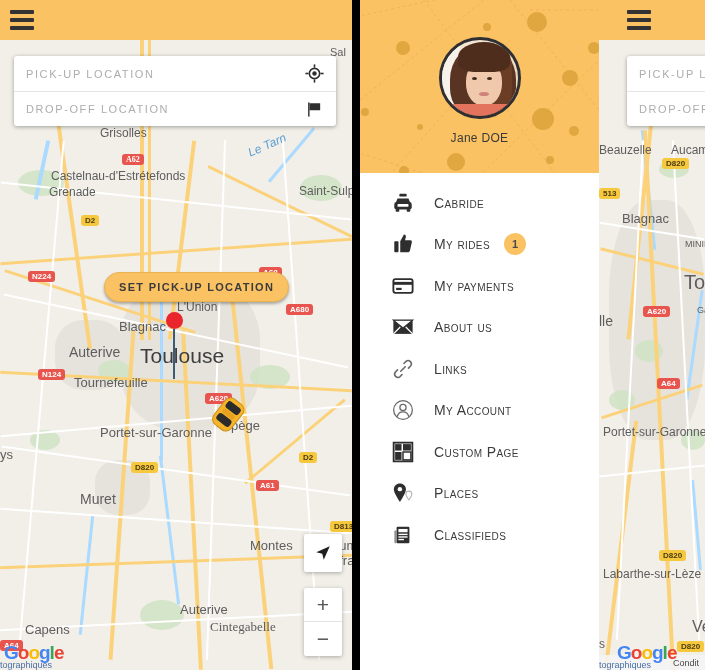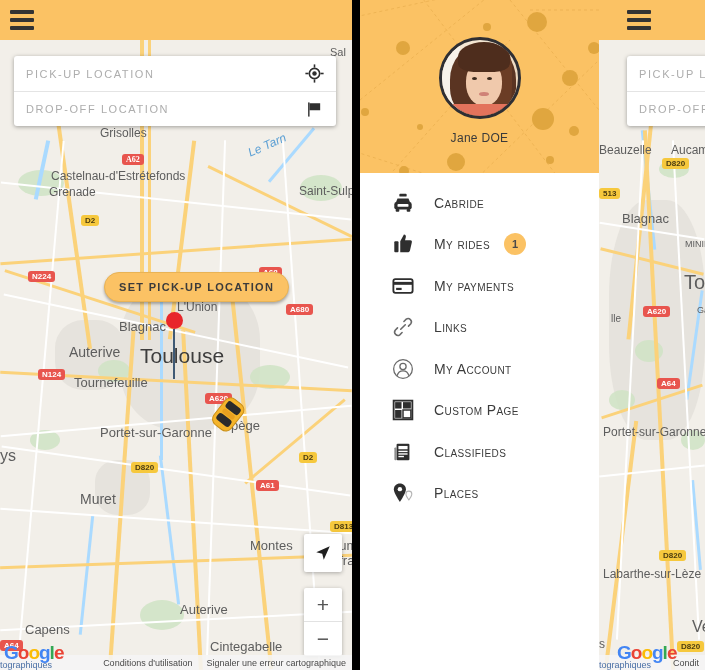--- a/index.html
+++ b/index.html
@@ -214,28 +214,28 @@
           <div class="mlabel" style="left: 51px; top: 169px; font-size: 12px;">Castelnau-d'Estrétefonds</div>
           <div class="mlabel" style="left: 49px; top: 185px; font-size: 12px;">Grenade</div>
           <div class="mlabel" style="left: 299px; top: 184px; font-size: 12px;">Saint-Sulp</div>
           <div class="mlabel" style="left: 177px; top: 300px; font-size: 12px;">L'Union</div>
           <div class="mlabel" style="left: 119px; top: 319px; font-size: 13px;">Blagnac</div>
           <div class="mlabel" style="left: 69px; top: 344px; font-size: 14px;">Auterive</div>
           <div class="mlabel city" style="left: 140px; top: 344px; font-size: 21px;">Toulouse</div>
           <div class="mlabel" style="left: 74px; top: 375px; font-size: 13px;">Tournefeuille</div>
           <div class="mlabel" style="left: 231px; top: 418px; font-size: 13px;">pège</div>
           <div class="mlabel" style="left: 100px; top: 425px; font-size: 13px;">Portet-sur-Garonne</div>
-          <div class="mlabel" style="left: 0px; top: 447px; font-size: 16px;">ys</div>
+          <div class="mlabel" style="left: 0px; top: 447px; font-size: 13px;">ys</div>
           <div class="mlabel" style="left: 80px; top: 491px; font-size: 14px;">Muret</div>
           <div class="mlabel" style="left: 250px; top: 538px; font-size: 13px;">Montes</div>
           <div class="mlabel" style="left: 332px; top: 538px; font-size: 13px;">aum</div>
           <div class="mlabel" style="left: 332px; top: 553px; font-size: 13px;">efra</div>
           <div class="mlabel" style="left: 180px; top: 602px; font-size: 13px;">Auterive</div>
           <div class="mlabel" style="left: 25px; top: 622px; font-size: 13px;">Capens</div>
-          <div class="mlabel" style="left: 210px; top: 639px; font-size: 13px;">Cintegabelle</div>
+          <div class="mlabel" style="left: 210px; top: 619px; font-size: 13px; font-family: Liberation Serif, serif;">Cintegabelle</div>
           <div class="shield red" style="left: 122px; top: 154px; font-family: Liberation Serif, serif;">A62</div>
           <div class="shield yel" style="left: 81px; top: 215px;">D2</div>
           <div class="shield red" style="left: 28px; top: 271px;">N224</div>
           <div class="shield red" style="left: 259px; top: 267px;">A68</div>
           <div class="shield red" style="left: 286px; top: 296px; margin-top: 8px;">A680</div>
           <div class="shield red" style="left: 38px; top: 369px;">N124</div>
           <div class="shield red" style="left: 205px; top: 393px;">A620</div>
           <div class="shield yel" style="left: 299px; top: 452px;">D2</div>
           <div class="shield yel" style="left: 131px; top: 462px;">D820</div>
           <div class="shield red" style="left: 256px; top: 480px;">A61</div>
@@ -265,24 +265,20 @@
           <path d="M3 11 L21 3 L13 21 L11 13 Z" fill="#1f1f1f"></path>
         </svg>
       </div>
 
       <div class="zoom-stack">
         <div>+</div>
         <div>−</div>
       </div>
 
       <div class="glogo"><span class="b1">G</span><span class="r1">o</span><span class="y1">o</span><span class="b2">g</span><span class="g1">l</span><span class="r2">e</span></div>
-      <div class="gbar">
-        <span>Conditions d'utilisation</span>
-        <span>Signaler une erreur cartographique</span>
-      </div>
       <div class="gattr-left">tographiques</div>
     </div>
 
     <div class="app-header">
       <div class="hamburger">
         <span></span>
         <span></span>
         <span></span>
       </div>
     </div>
@@ -390,20 +386,30 @@
               <rect x="1.5" y="4.5" width="21" height="15" rx="2.2" fill="none" stroke="#2e2e2e" stroke-width="2"></rect>
               <rect x="1.5" y="7.5" width="21" height="3.2" fill="#2e2e2e"></rect>
               <rect x="4.5" y="14" width="6" height="2.4" fill="#2e2e2e"></rect>
             </svg>
           </span>
           <span class="lbl">My payments</span>
         </div>
         <div class="sb-item">
           <span class="ico">
             <svg width="22" height="22" viewBox="0 0 24 24">
+              <rect x="1.5" y="4.5" width="21" height="15" fill="#2e2e2e"></rect>
+              <path d="M1.5 4.5 L12 13 L22.5 4.5 Z" fill="#ffffff" stroke="#2e2e2e" stroke-width="1.2"></path>
+              <path d="M1.5 19.5 L9 12 M22.5 19.5 L15 12" stroke="#ffffff" stroke-width="1.4"></path>
+            </svg>
+          </span>
+          <span class="lbl">About us</span>
+        </div>
+        <div class="sb-item">
+          <span class="ico">
+            <svg width="22" height="22" viewBox="0 0 24 24">
               <g fill="none" stroke="#6a6a6a" stroke-width="1.7" stroke-linecap="round">
                 <path d="M9.5 14.5 L14.5 9.5"></path>
                 <path d="M13 6 L15.5 3.5 A3.6 3.6 0 0 1 20.5 8.5 L18 11"></path>
                 <path d="M11 18 L8.5 20.5 A3.6 3.6 0 0 1 3.5 15.5 L6 13"></path>
               </g>
             </svg>
           </span>
           <span class="lbl">Links</span>
         </div>
         <div class="sb-item">
@@ -420,43 +426,43 @@
           <span class="ico">
             <svg width="22" height="22" viewBox="0 0 24 24">
               <rect x="1.8" y="1.8" width="20.4" height="20.4" fill="none" stroke="#2e2e2e" stroke-width="2"></rect>
               <rect x="3.4" y="3.4" width="7" height="7" fill="#2e2e2e"></rect>
               <rect x="12" y="3.4" width="8.6" height="7" fill="#2e2e2e"></rect>
               <rect x="3.4" y="12" width="7" height="8.6" fill="#2e2e2e"></rect>
               <rect x="12" y="12" width="8.6" height="8.6" fill="none" stroke="#2e2e2e" stroke-width="1.6"></rect>
             </svg>
           </span>
           <span class="lbl">Custom Page</span>
+        </div>
+        <div class="sb-item">
+          <span class="ico">
+            <svg width="22" height="22" viewBox="0 0 24 24">
+              <path d="M8.6 1.6 C12.4 1.6 15.2 4.4 15.2 8 C15.2 12.4 8.6 21.8 8.6 21.8 C8.6 21.8 2 12.4 2 8 C2 4.4 4.8 1.6 8.6 1.6 Z" fill="#2e2e2e"></path>
+              <circle cx="8.6" cy="7.8" r="2.4" fill="#ffffff"></circle>
+              <path d="M18.4 10 C20.2 10 21.6 11.4 21.6 13.2 C21.6 15.4 18.4 19.6 18.4 19.6 C18.4 19.6 15.2 15.4 15.2 13.2 C15.2 11.4 16.6 10 18.4 10 Z" fill="none" stroke="#b4b4b4" stroke-width="1.2"></path>
+            </svg>
+          </span>
+          <span class="lbl">Places</span>
         </div>
         <div class="sb-item">
           <span class="ico">
             <svg width="22" height="22" viewBox="0 0 24 24">
               <rect x="5" y="3" width="14" height="18" rx="1.2" fill="#2e2e2e"></rect>
               <rect x="7" y="5.4" width="10" height="3.6" fill="#ffffff"></rect>
               <rect x="7" y="10.6" width="10" height="1.5" fill="#ffffff"></rect>
               <rect x="7" y="13.4" width="10" height="1.5" fill="#ffffff"></rect>
               <rect x="7" y="16.2" width="6" height="1.5" fill="#ffffff"></rect>
               <rect x="2.6" y="7" width="2.6" height="14" rx="1" fill="#8e8e8e"></rect>
             </svg>
           </span>
           <span class="lbl">Classifieds</span>
-        </div>
-        <div class="sb-item">
-          <span class="ico">
-            <svg width="22" height="22" viewBox="0 0 24 24">
-              <path d="M8.6 1.6 C12.4 1.6 15.2 4.4 15.2 8 C15.2 12.4 8.6 21.8 8.6 21.8 C8.6 21.8 2 12.4 2 8 C2 4.4 4.8 1.6 8.6 1.6 Z" fill="#2e2e2e"></path>
-              <circle cx="8.6" cy="7.8" r="2.4" fill="#ffffff"></circle>
-              <path d="M18.4 10 C20.2 10 21.6 11.4 21.6 13.2 C21.6 15.4 18.4 19.6 18.4 19.6 C18.4 19.6 15.2 15.4 15.2 13.2 C15.2 11.4 16.6 10 18.4 10 Z" fill="none" stroke="#b4b4b4" stroke-width="1.2"></path>
-            </svg>
-          </span>
-          <span class="lbl">Places</span>
         </div>
       </div>
   </div>
 
   <div class="panel-right">
     <div class="map">
       <div class="map-bg">
         <div class="landmass"></div>
         <div class="urban" style="left:10px;top:200px;width:96px;height:240px;"></div>
         <div class="green" style="left:60px;top:160px;width:30px;height:18px;"></div>
@@ -476,21 +482,21 @@
         <div class="road-w" style="left:30px;top:140px;width:1.5px;height:500px;transform:rotate(3deg);"></div>
         <div class="road-w" style="left:86px;top:140px;width:1.5px;height:500px;transform:rotate(-3deg);"></div>
       </div>
 
       <div id="right-map-labels">
           <div class="mlabel" style="left: 0px; top: 143px; font-size: 12px;">Beauzelle</div>
           <div class="mlabel" style="left: 72px; top: 143px; font-size: 12px;">Aucam</div>
           <div class="mlabel" style="left: 23px; top: 211px; font-size: 13px;">Blagnac</div>
           <div class="mlabel" style="left: 86px; top: 239px; font-size: 9px;">MINIM</div>
           <div class="mlabel" style="left: 85px; top: 271px; font-size: 20px;">Tou</div>
-          <div class="mlabel" style="left: 0px; top: 313px; font-size: 10px; padding-left: 12px;">lle</div>
+          <div class="mlabel" style="left: 0px; top: 313px; font-size: 14px;">lle</div>
           <div class="mlabel" style="left: 98px; top: 305px; font-size: 9px;">Garonne</div>
           <div class="mlabel" style="left: 4px; top: 425px; font-size: 12px;">Portet-sur-Garonne</div>
           <div class="mlabel" style="left: 4px; top: 567px; font-size: 12px;">Labarthe-sur-Lèze</div>
           <div class="mlabel" style="left: 93px; top: 618px; font-size: 16px;">Ve</div>
           <div class="mlabel" style="left: 0px; top: 637px; font-size: 12px;">s</div>
           <div class="shield yel" style="left: 63px; top: 158px;">D820</div>
           <div class="shield yel" style="left: 0px; top: 188px;">513</div>
           <div class="shield red" style="left: 44px; top: 306px;">A620</div>
           <div class="shield red" style="left: 58px; top: 378px;">A64</div>
           <div class="shield yel" style="left: 60px; top: 550px;">D820</div>

